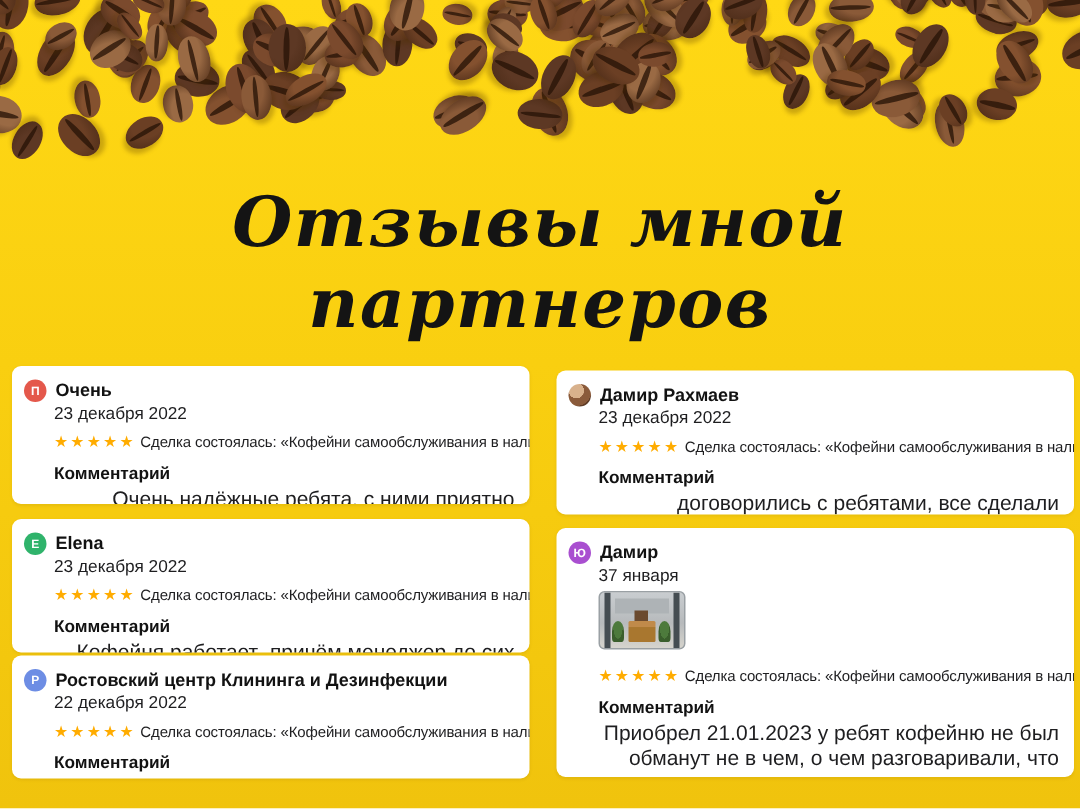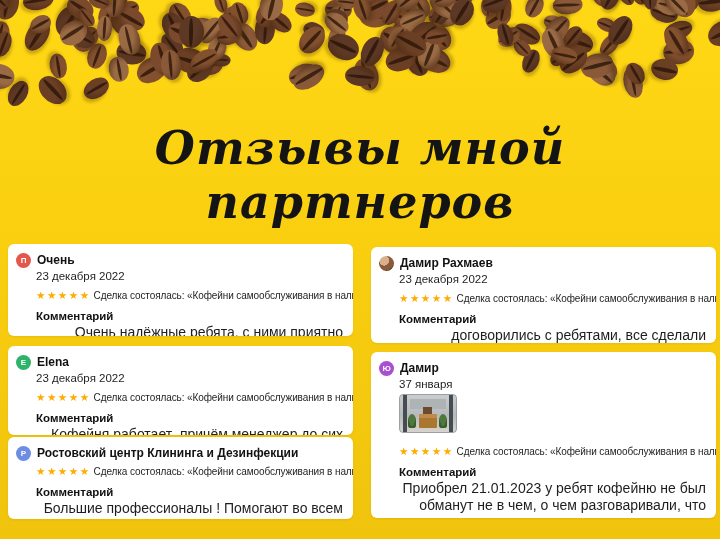--- a/index.html
+++ b/index.html
@@ -294,20 +294,21 @@
       <div class="ctext">Кофейня работает ,причём менеджер до сих со мной на связи по всем вопросам,спасибо большое.</div>
     </div>
   </article>
 
   <article class="card card-l3">
     <header class="rhead">
       <span class="avatar" style="background: rgb(109, 141, 228);">Р</span>
       <span class="rname">Ростовский центр Клининга и Дезинфекции</span>
     </header>
     <div class="rbody">
+      <div class="rdate">22 декабря 2022</div>
       <div class="rdeal">
         <span class="stars">★★★★★</span><span class="dealtext">Сделка состоялась: «Кофейни самообслуживания в наличии»</span>
       </div>
       <div class="clabel">Комментарий</div>
       <div class="ctext">Большие профессионалы ! Помогают во всем ! Самое главное честные! Дай Бог процветания таким предпринимателям! Рекомендуем</div>
     </div>
   </article>
 
   <article class="card card-r1">
     <header class="rhead">

